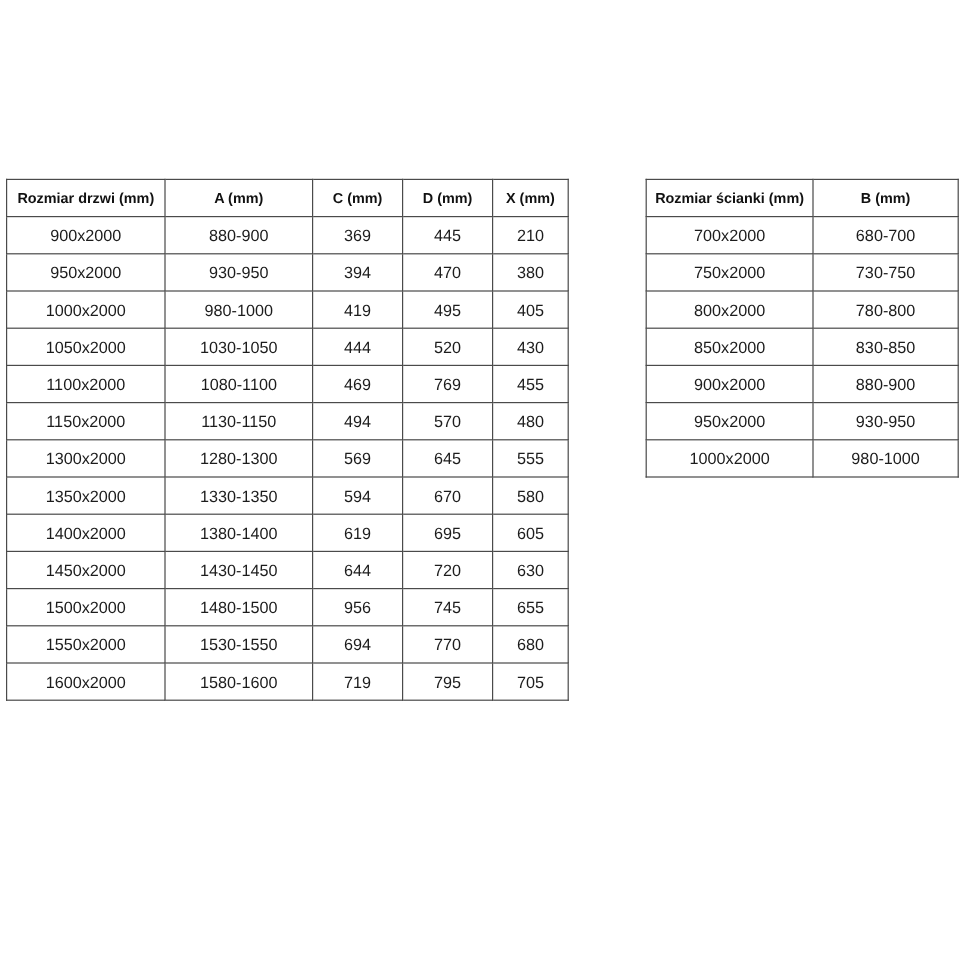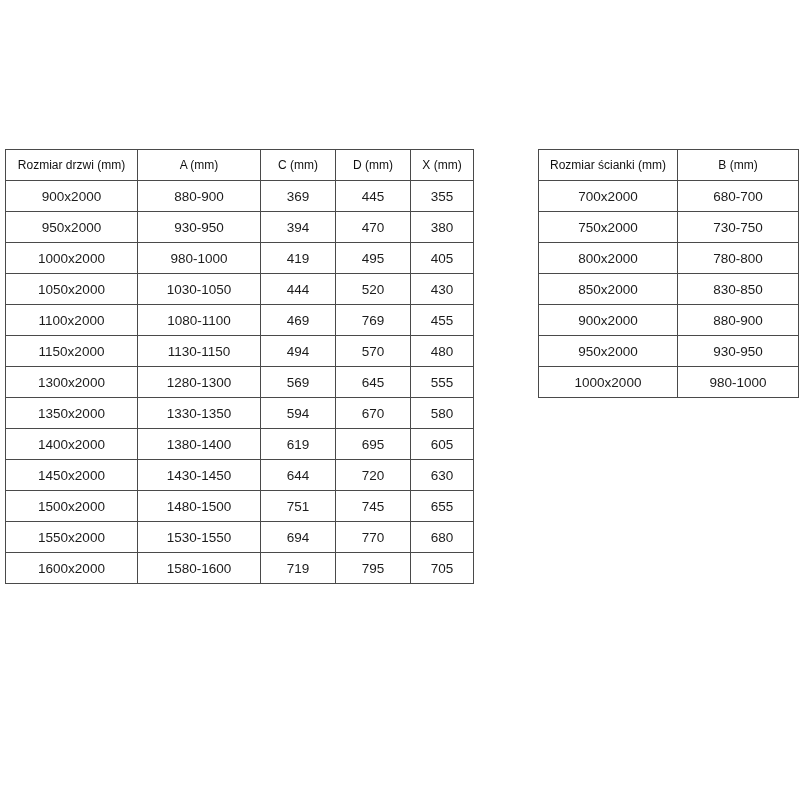--- a/index.html
+++ b/index.html
@@ -30,21 +30,21 @@
     border: 1px solid #4a4a4a;
     text-align: center;
     vertical-align: middle;
     padding: 0 2px;
     height: 30px;
     white-space: nowrap;
     overflow: hidden;
   }
   table.spec-table th {
     font-size: 12px;
-    font-weight: normal;
+    font-weight: bold;
     color: #111111;
   }
   table.spec-table td {
     font-size: 13.5px;
     font-weight: normal;
     color: #1c1c1c;
   }
   #door-table {
     left: 5px;
     top: 149px;
@@ -77,21 +77,21 @@
           <th>D (mm)</th>
           <th>X (mm)</th>
         </tr>
       </thead>
       <tbody>
         <tr>
           <td>900x2000</td>
           <td>880-900</td>
           <td>369</td>
           <td>445</td>
-          <td>355</td>
+          <td>210</td>
         </tr>
         <tr>
           <td>950x2000</td>
           <td>930-950</td>
           <td>394</td>
           <td>470</td>
           <td>380</td>
         </tr>
         <tr>
           <td>1000x2000</td>
@@ -145,21 +145,21 @@
         <tr>
           <td>1450x2000</td>
           <td>1430-1450</td>
           <td>644</td>
           <td>720</td>
           <td>630</td>
         </tr>
         <tr>
           <td>1500x2000</td>
           <td>1480-1500</td>
-          <td>751</td>
+          <td>956</td>
           <td>745</td>
           <td>655</td>
         </tr>
         <tr>
           <td>1550x2000</td>
           <td>1530-1550</td>
           <td>694</td>
           <td>770</td>
           <td>680</td>
         </tr>

